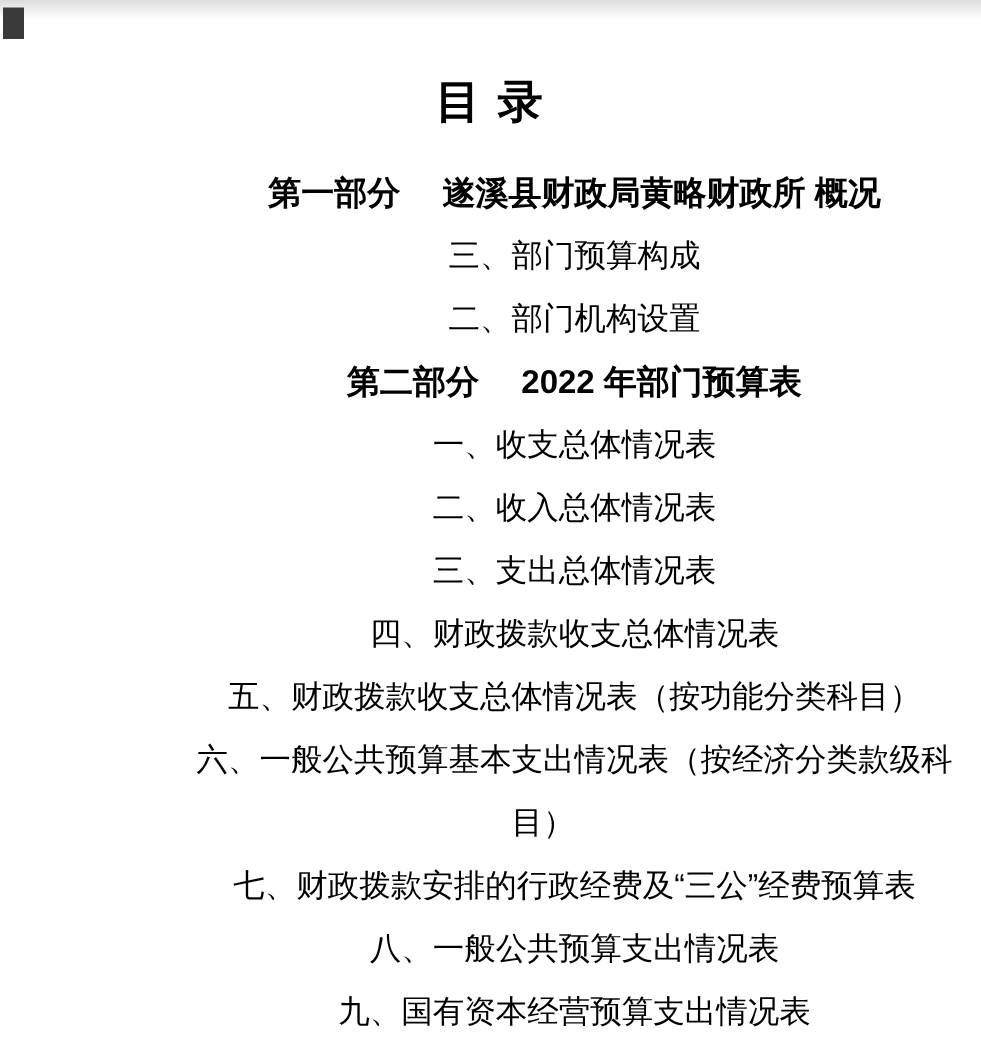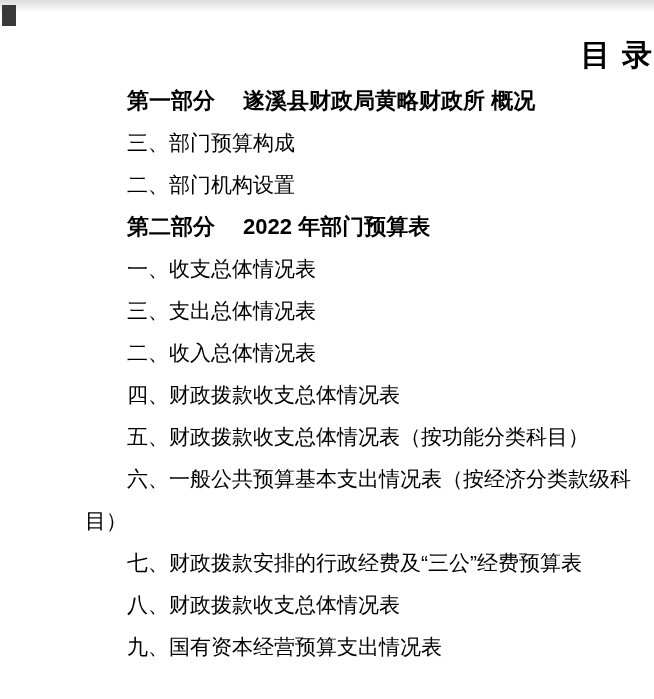--- a/index.html
+++ b/index.html
@@ -29,38 +29,39 @@
   .corner-mark {
     position: absolute;
     left: 2px; top: 5px;
     width: 14px; height: 21px;
     background: var(--corner-mark);
   }
   .page {
     padding-top: 30px;
   }
   .doc-title {
-    margin: 0;
+    margin: 14px;
     line-height: 50px;
-    text-align: right;
+    text-align: center;
     font-family: "Liberation Serif", serif;
     font-size: 30px;
     font-weight: bold;
     letter-spacing: 2px;
     white-space: pre;
   }
   .toc {
     margin: 0;
   }
   .toc p {
     margin: 0 15px 0 85px;
     text-indent: 42px;
     font-size: 21px;
     line-height: 42px;
     word-break: break-all;
+    text-align: center;
   }
   .toc p.toc-heading {
     font-size: 22px;
     font-weight: bold;
     white-space: pre;
   }
 </style>
 </head>
 <body>
 
@@ -68,22 +69,22 @@
 <div class="corner-mark"></div>
 
 <div class="page">
   <h1 class="doc-title">目 录</h1>
   <div class="toc">
     <p class="toc-heading">第一部分　 遂溪县财政局黄略财政所 概况</p>
     <p class="toc-item">三、部门预算构成</p>
     <p class="toc-item">二、部门机构设置</p>
     <p class="toc-heading">第二部分　 2022 年部门预算表</p>
     <p class="toc-item">一、收支总体情况表</p>
+    <p class="toc-item">二、收入总体情况表</p>
     <p class="toc-item">三、支出总体情况表</p>
-    <p class="toc-item">二、收入总体情况表</p>
     <p class="toc-item">四、财政拨款收支总体情况表</p>
     <p class="toc-item">五、财政拨款收支总体情况表（按功能分类科目）</p>
     <p class="toc-item">六、一般公共预算基本支出情况表（按经济分类款级科目）</p>
     <p class="toc-item">七、财政拨款安排的行政经费及“三公”经费预算表</p>
-    <p class="toc-item">八、财政拨款收支总体情况表</p>
+    <p class="toc-item">八、一般公共预算支出情况表</p>
     <p class="toc-item">九、国有资本经营预算支出情况表</p>
   </div>
 </div>
 
 </body></html>

